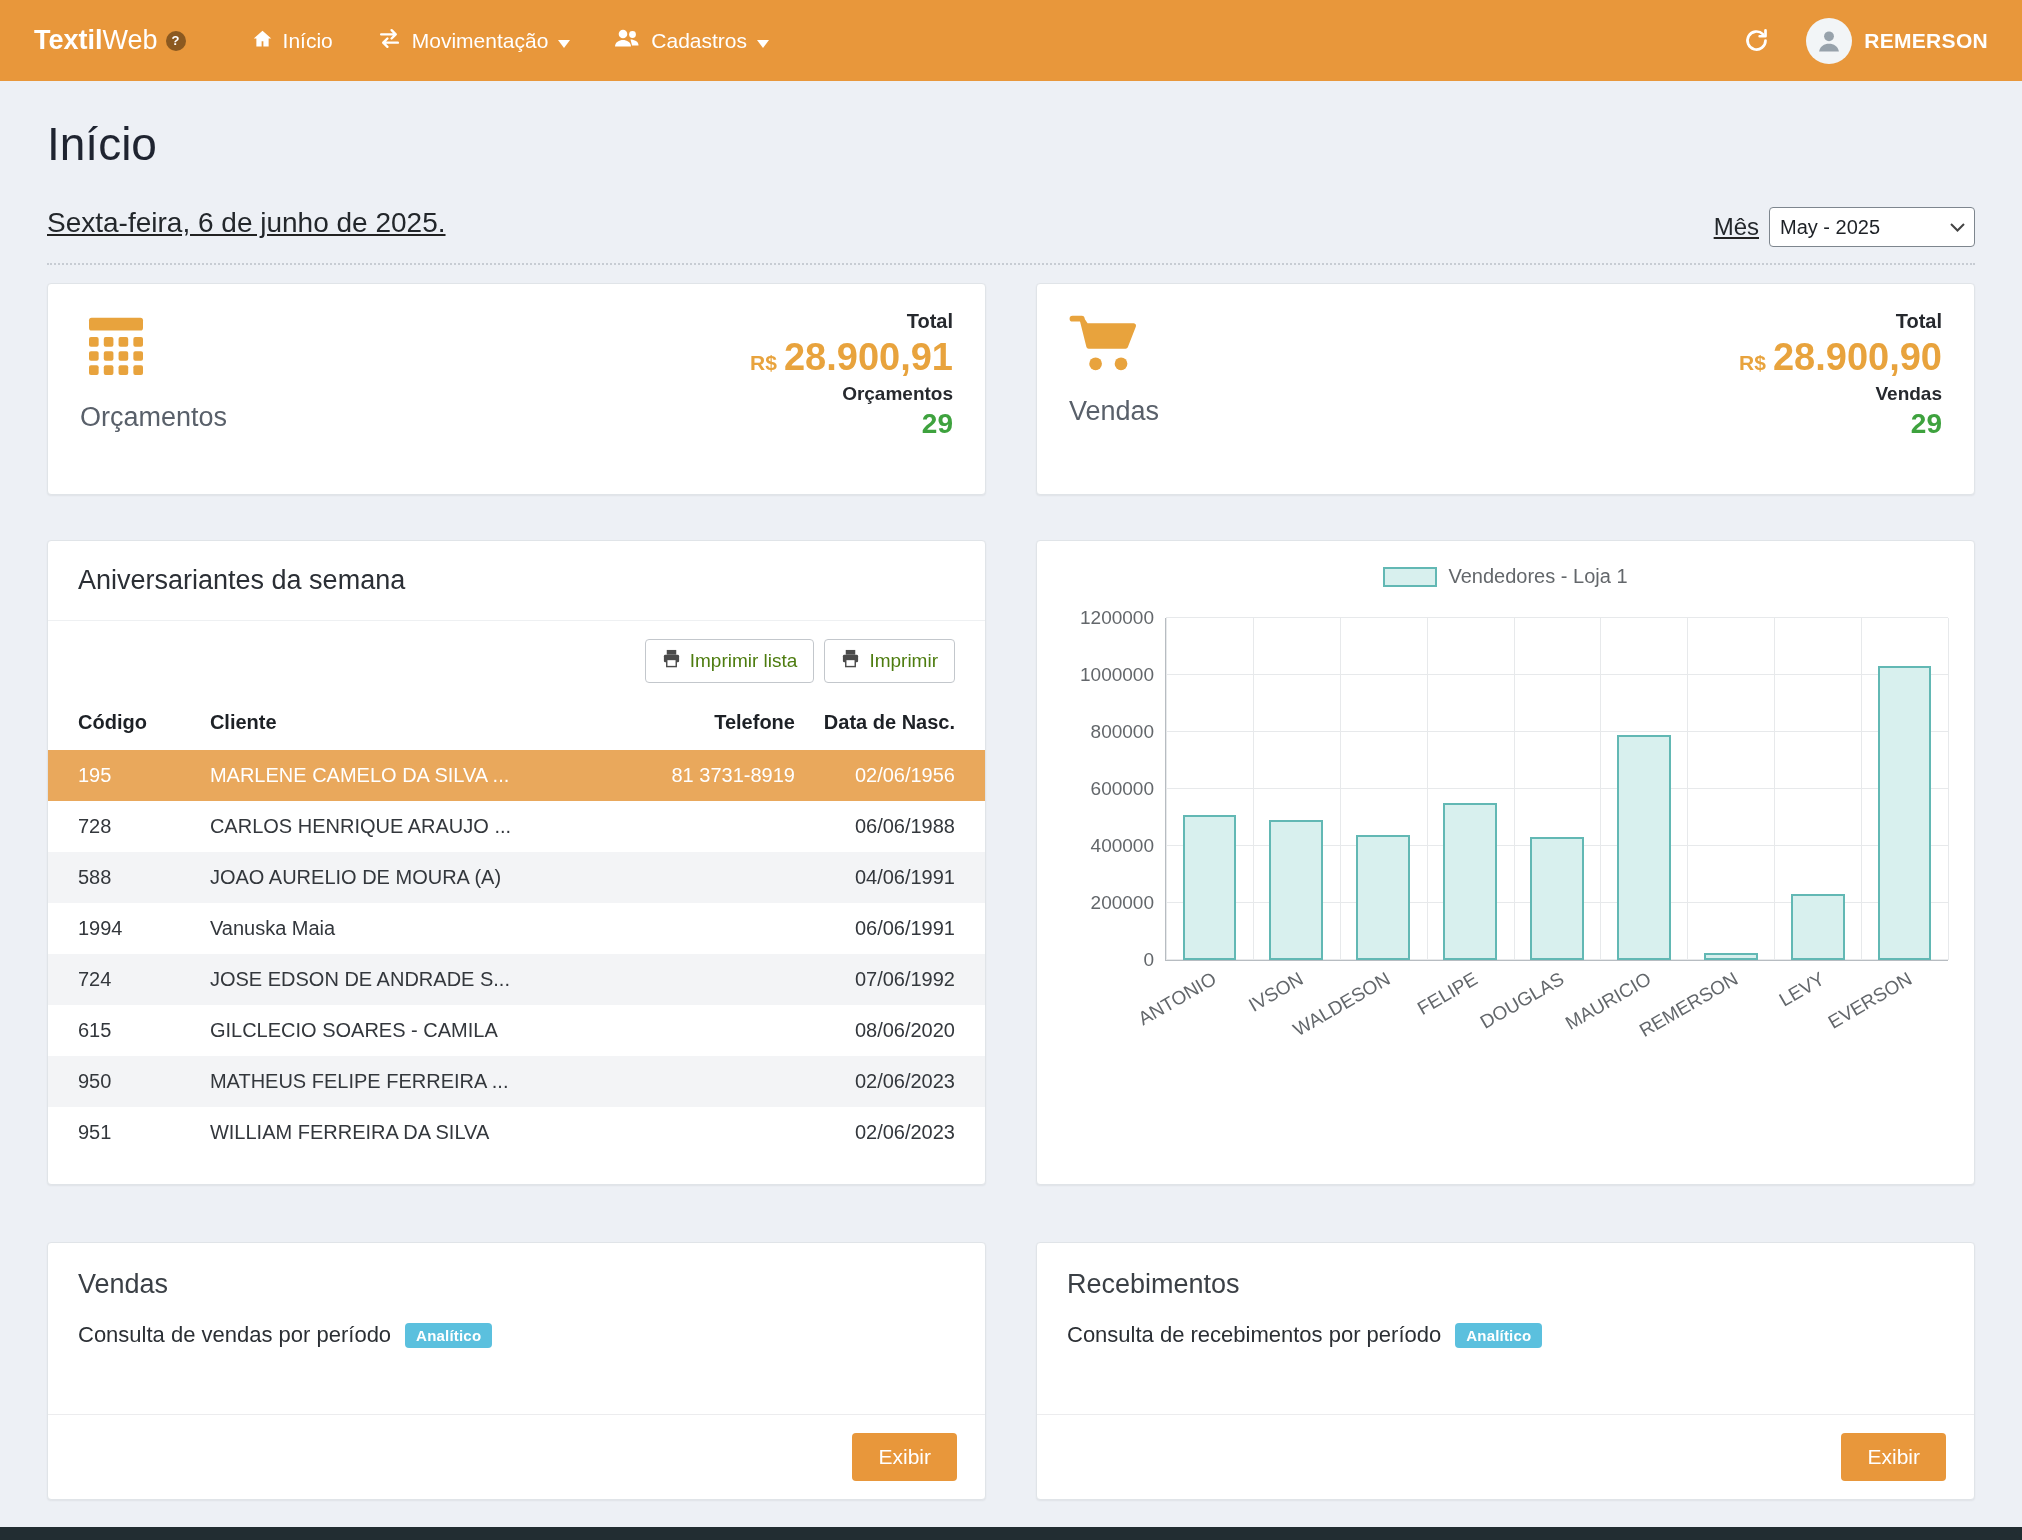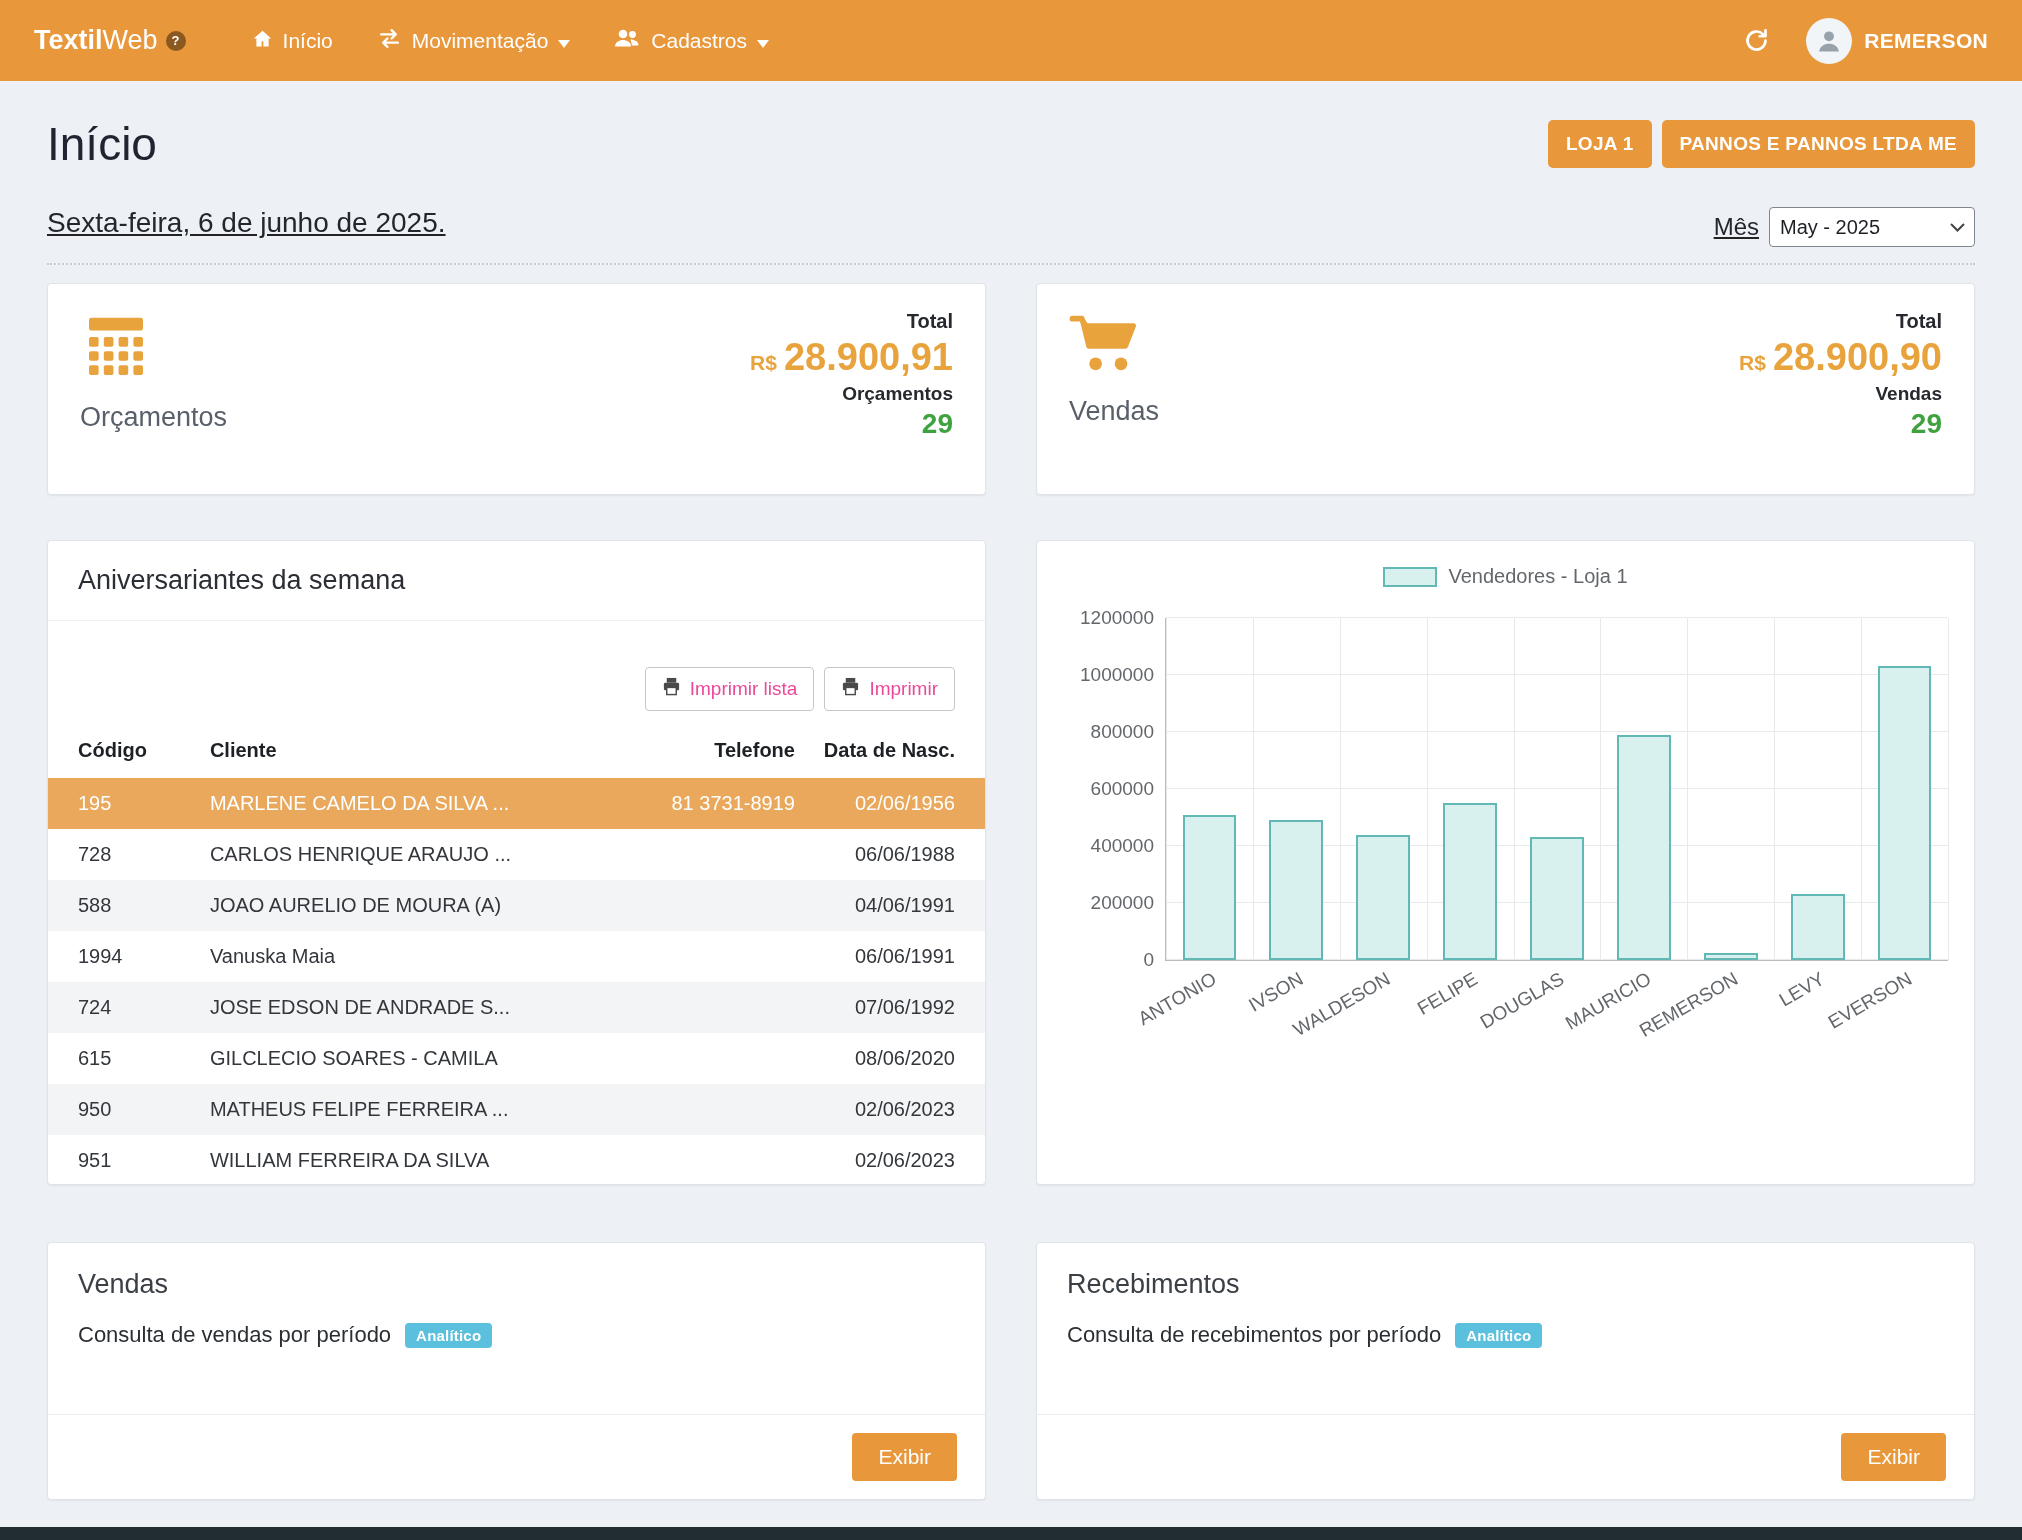--- a/index.html
+++ b/index.html
@@ -80,21 +80,21 @@
   .sc-count { font-size:28px; font-weight:700; color:#3EA23E; line-height:1; }
 
   
   .middle-row { margin-top:45px; }
   .bday-card { height:645px; overflow:hidden; }
   .card-title { padding:24px 30px; font-size:27px; color:#2b2f35; border-bottom:1px solid #eef0f2; }
   .btn-row { display:flex; justify-content:flex-end; gap:10px; padding:18px 30px 14px; }
   .btn-light {
     display:inline-flex; align-items:center; gap:9px; background:#fff;
     border:1px solid #c3c7cc; border-radius:4px; padding:9px 16px;
-    font-size:19px; color:#ec4899; cursor:pointer; font-family:inherit;margin-top:28px;
+    font-size:19px; color:#4d7c0f; cursor:pointer; font-family:inherit;
   }
   table.bday { width:100%; border-collapse:collapse; font-size:20px; }
   table.bday th {
     text-align:left; font-weight:700; color:#1d2126; padding:14px 12px 16px;
   }
   table.bday td { padding:14px 12px; color:#33373c; }
   table.bday th:first-child, table.bday td:first-child { padding-left:30px; width:16%; }
   table.bday th:nth-child(2), table.bday td:nth-child(2) { width:44%; }
   table.bday th:nth-child(3), table.bday td:nth-child(3) { width:21%; text-align:right; }
   table.bday th:nth-child(4), table.bday td:nth-child(4) { width:19%; text-align:right; padding-right:30px; }
@@ -211,24 +211,20 @@
       </div>
       <div class="user-name">REMERSON</div>
     </div>
   </div>
 </div>
 
 <div class="main">
 
   <div class="title-row">
     <h1 class="page-title">Início</h1>
-    <div class="hdr-buttons">
-      <button class="btn-orange">LOJA 1</button>
-      <button class="btn-orange">PANNOS E PANNOS LTDA ME</button>
-    </div>
   </div>
 
   <div class="date-row">
     <div class="date-text">Sexta-feira, 6 de junho de 2025.</div>
     <div class="month-wrap">
       <span class="month-label">Mês</span>
       <span class="select-wrap">
         <select class="month-select">
           <option>May - 2025</option>
         </select>

